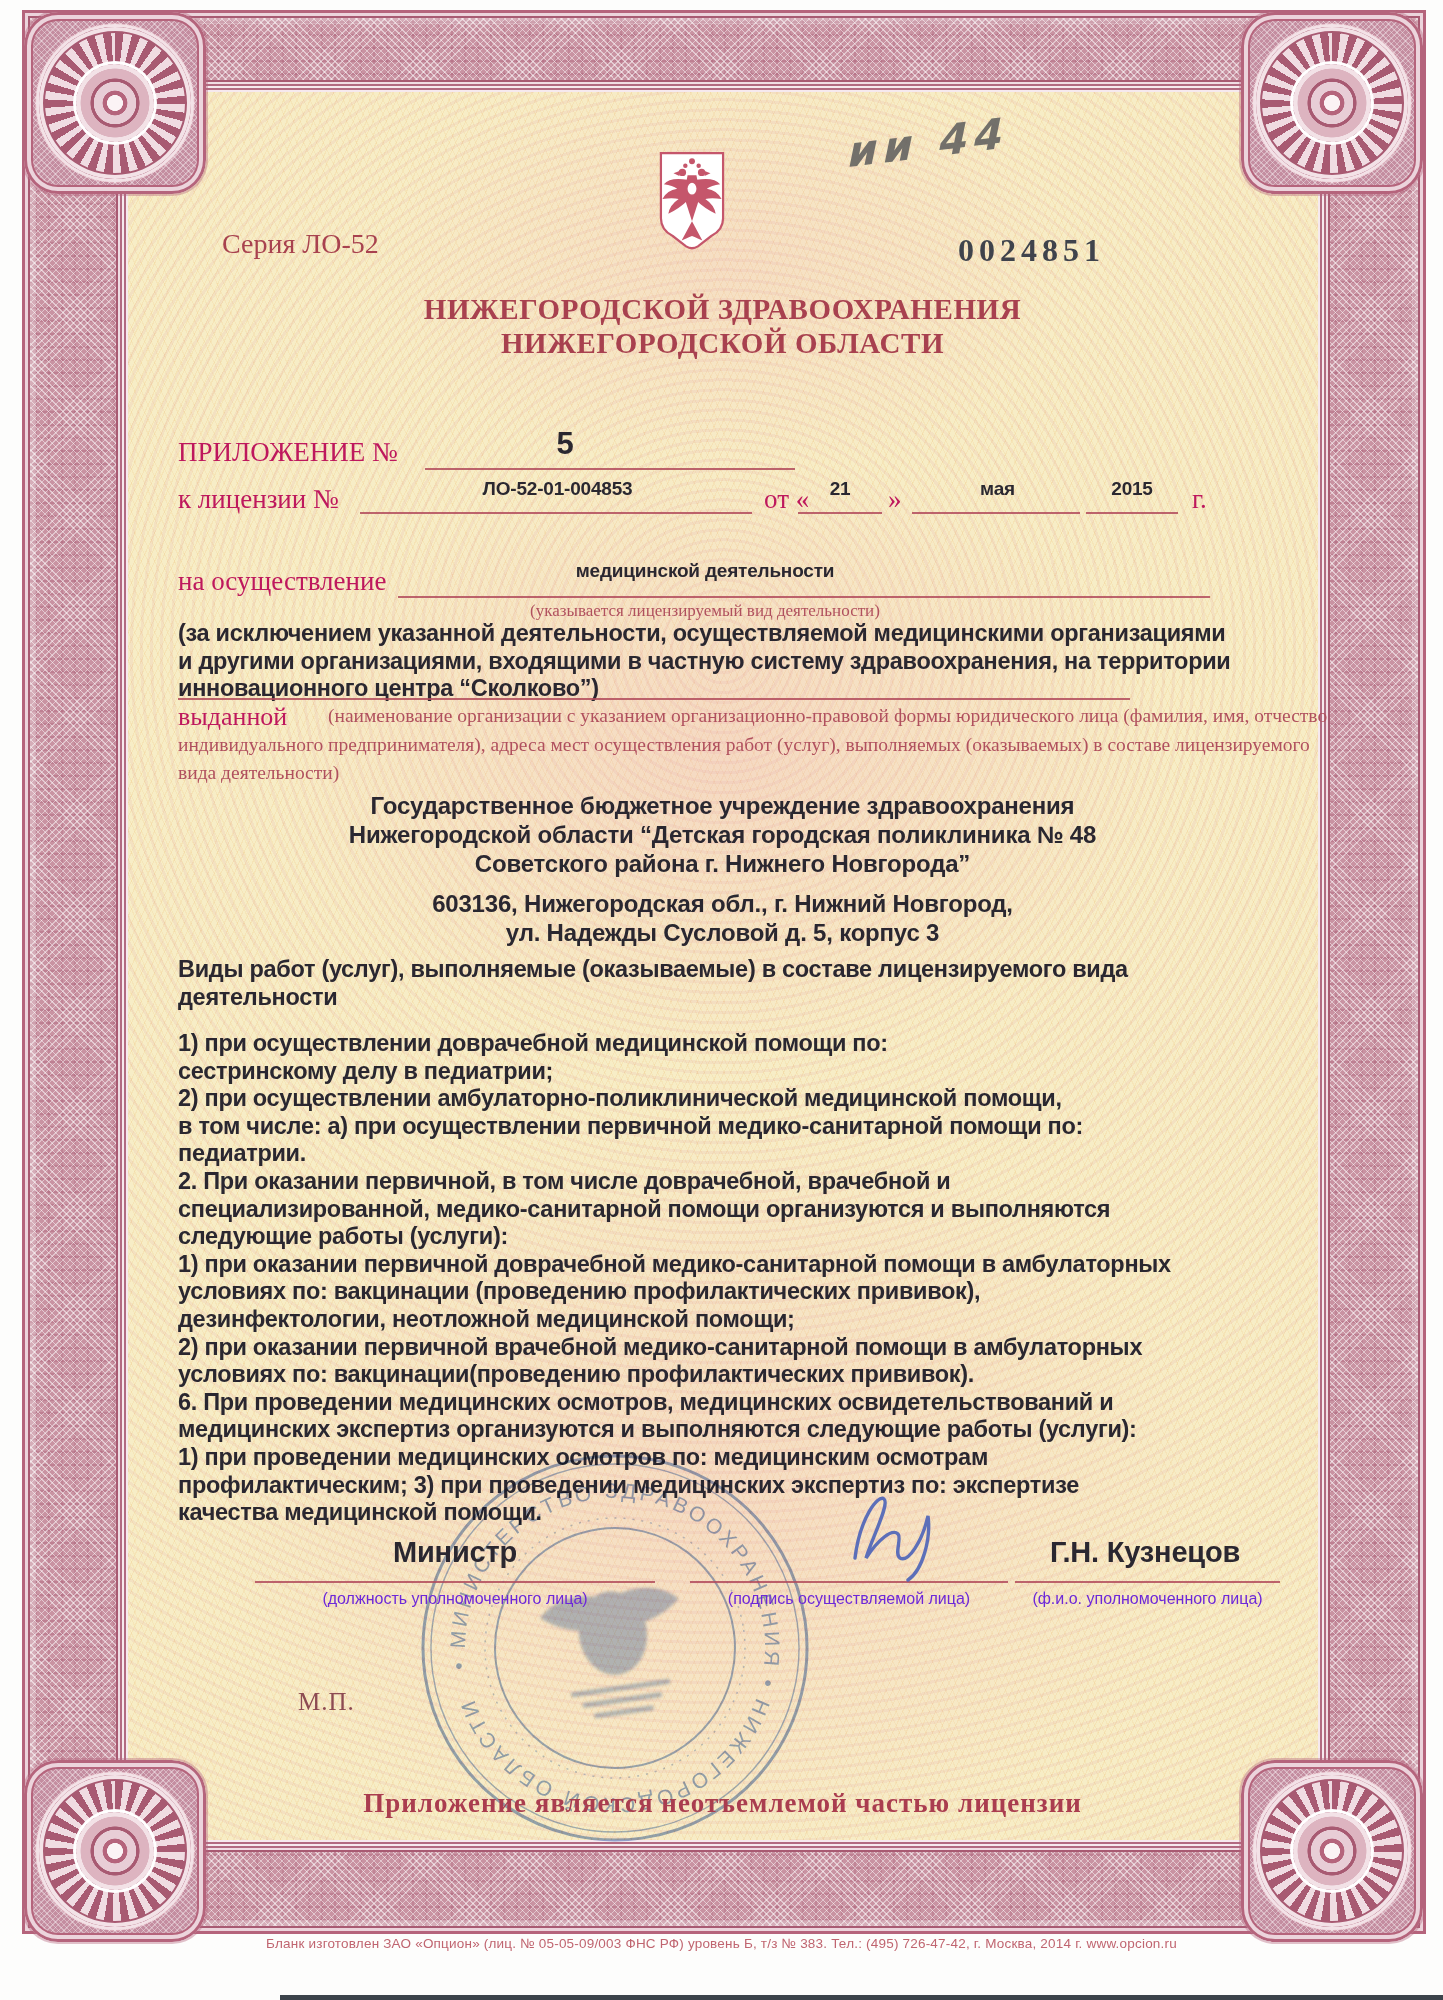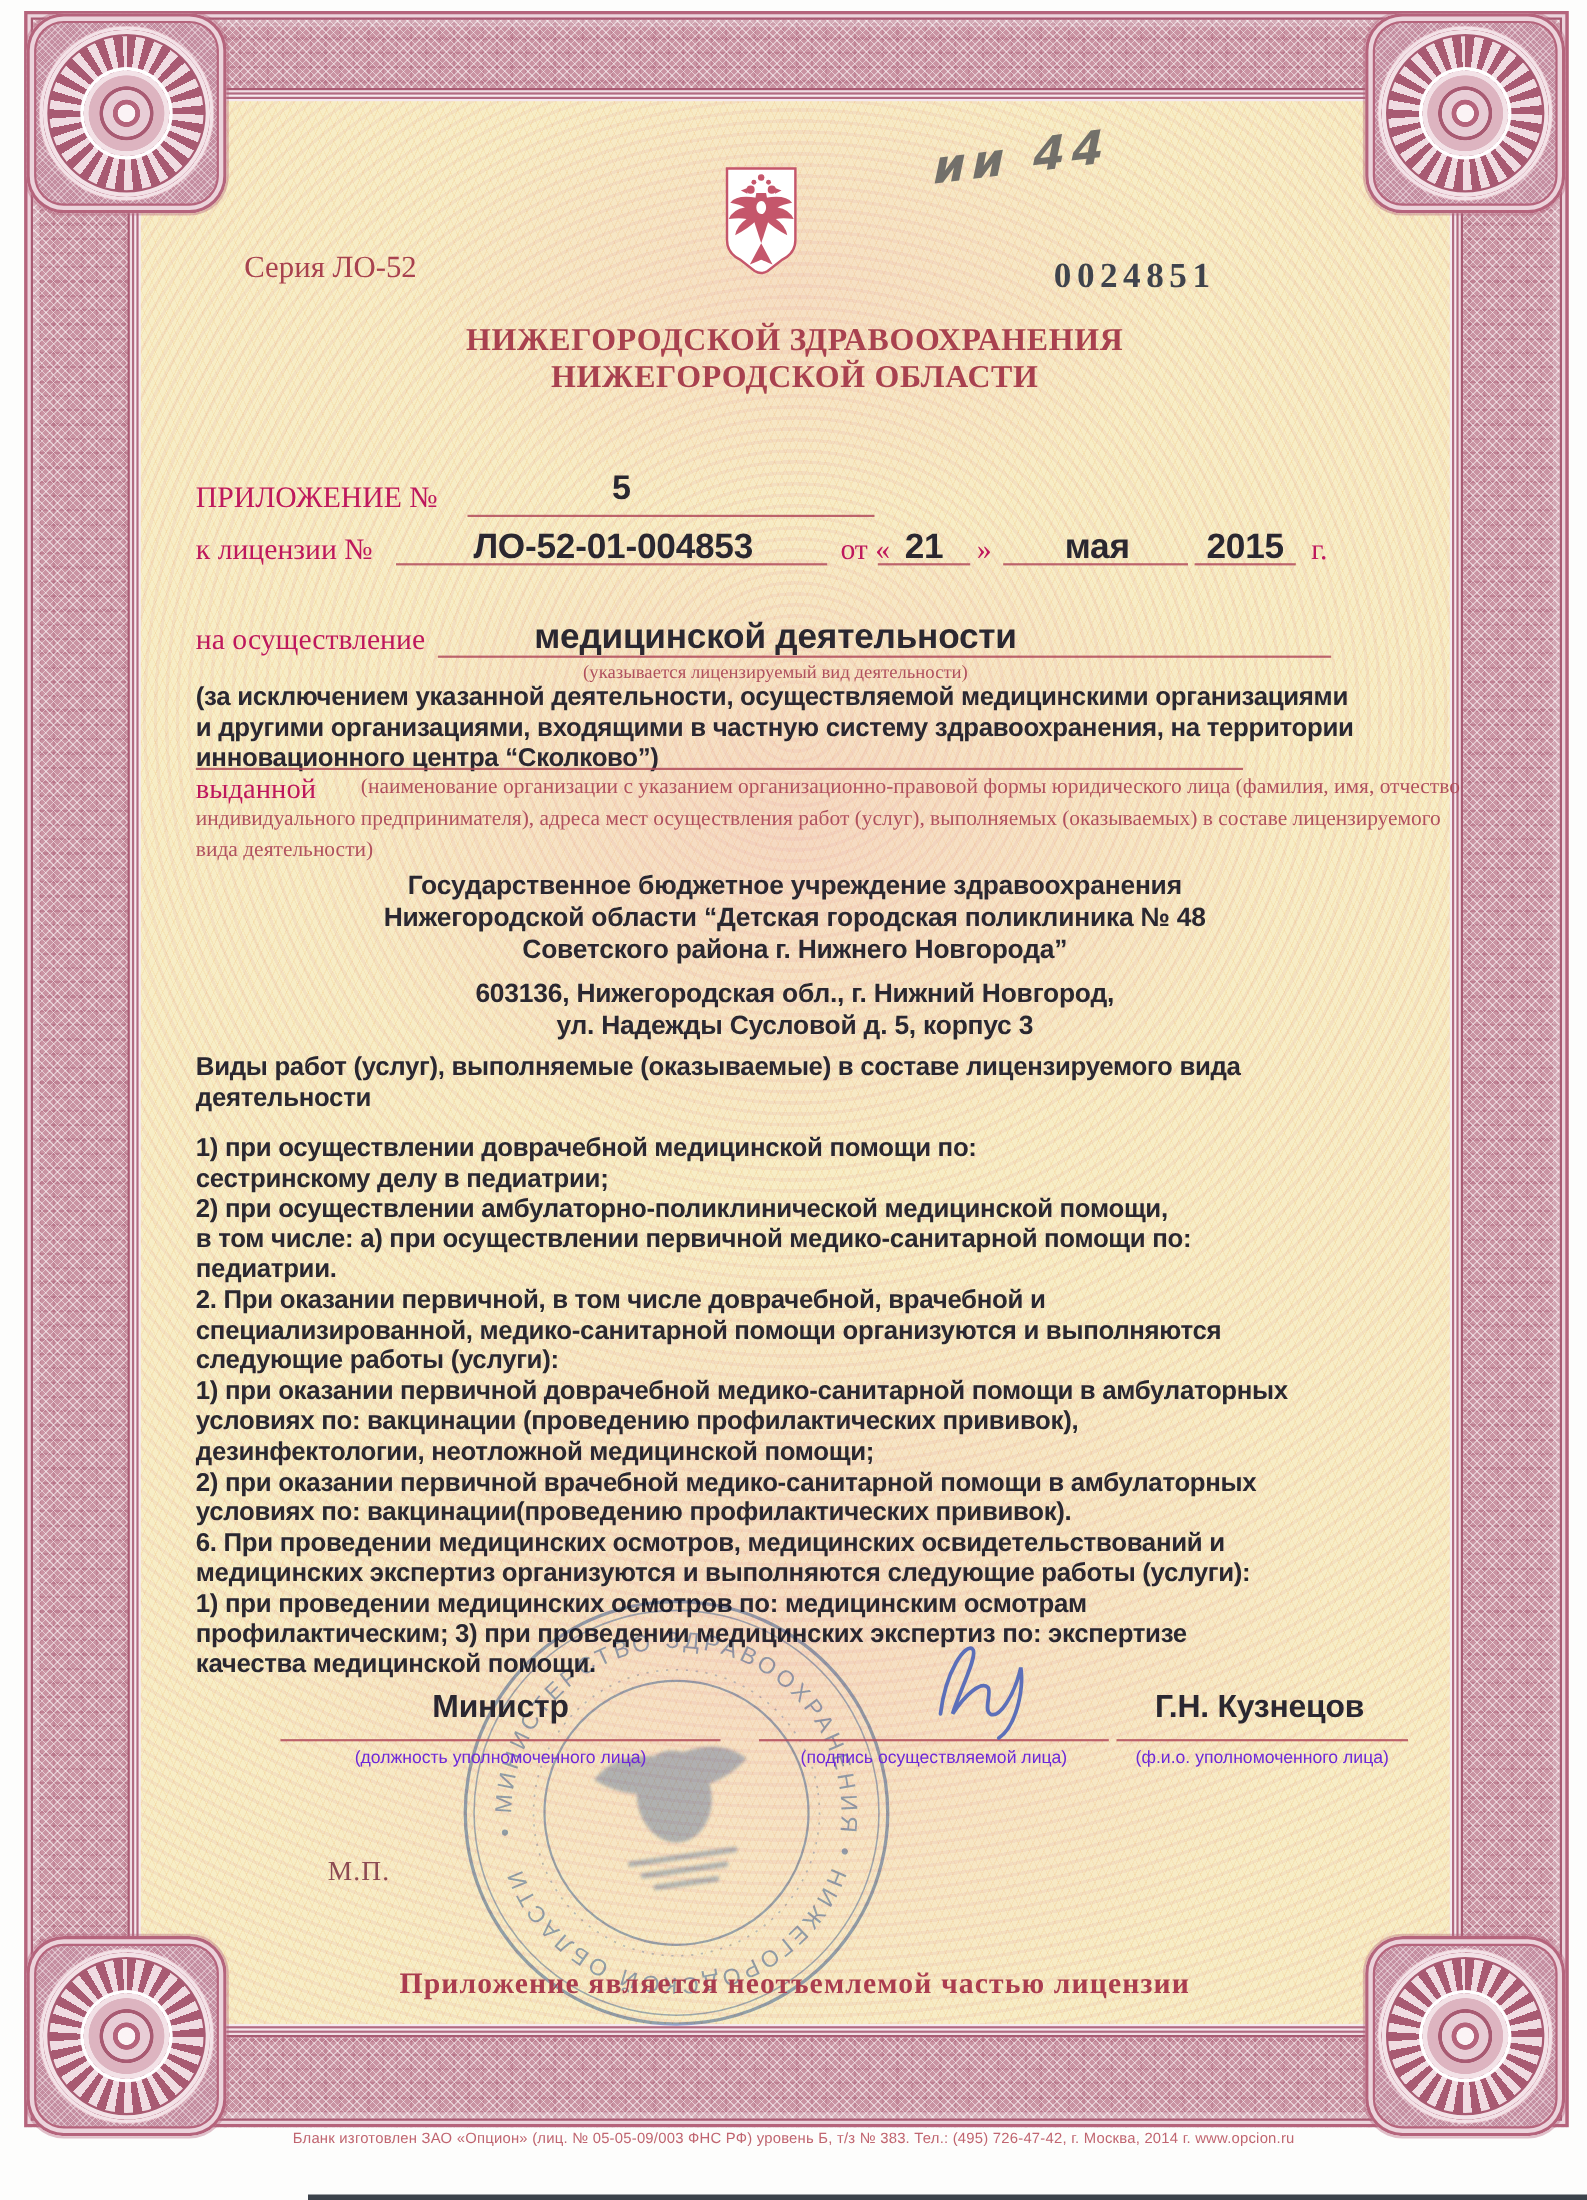--- a/index.html
+++ b/index.html
@@ -50,21 +50,21 @@
   .rosette.tl{left:24px;top:12px}.rosette.tr{right:20px;top:12px}
   .rosette.bl{left:24px;bottom:58px}.rosette.br{right:20px;bottom:58px}
 
   .scan-edge{position:absolute;left:280px;right:0;bottom:0;height:5px;background:#3c434b;}
 
   
   .lbl{position:absolute;font-family:"Liberation Serif","DejaVu Serif",serif;
        color:#be185d;font-size:27px;white-space:nowrap;}
   .note{position:absolute;font-family:"Liberation Serif","DejaVu Serif",serif;
         color:#b0505e;font-size:17px;white-space:nowrap;}
-  .val{position:absolute;color:#2a2730;font-weight:bold;font-size:32px;
+  .val{position:absolute;color:#2a2730;font-weight:bold;font-size:19px;
        letter-spacing:-.2px;white-space:nowrap;text-align:center;}
   .body-text{color:#2a2730;font-weight:bold;font-size:23.5px;line-height:27.6px;
        letter-spacing:-.3px;}
   .rule{position:absolute;height:2px;background:#b14b5c;opacity:.85;}
   .center{text-align:center;}
 
   .title-line{position:absolute;left:150px;width:1145px;text-align:center;
        font-family:"Liberation Serif","DejaVu Serif",serif;font-weight:bold;
        color:#a8414f;font-size:29px;letter-spacing:.6px;white-space:nowrap;}
 

